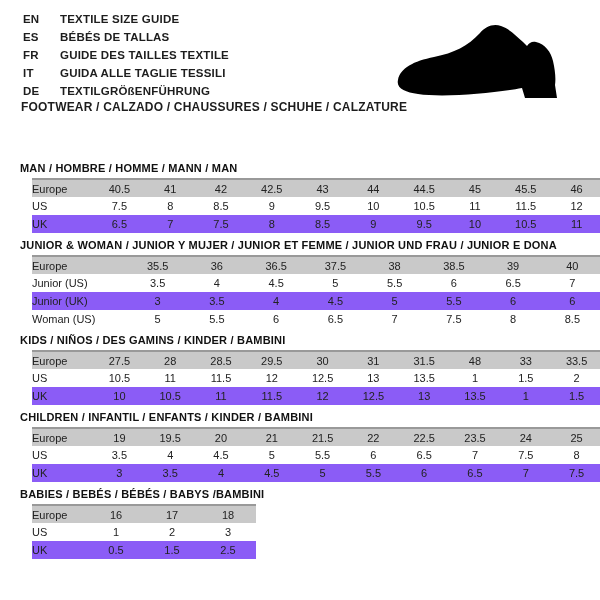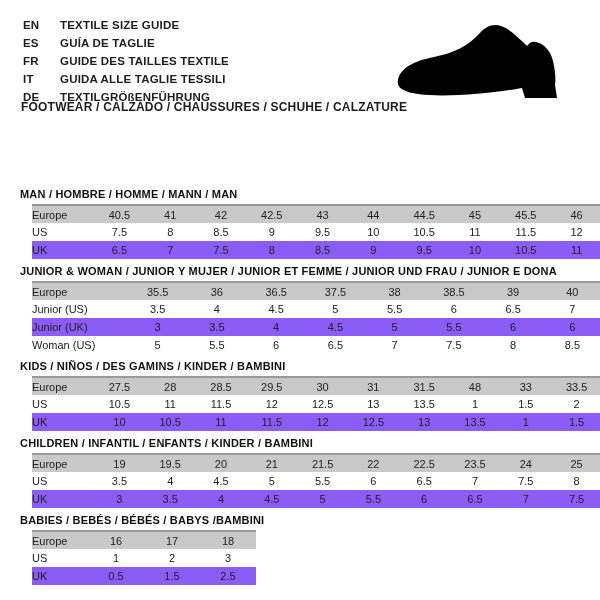--- a/index.html
+++ b/index.html
@@ -6,29 +6,29 @@
   body {
     width: 600px; height: 600px;
     background: #ffffff;
     font-family: "Liberation Sans", sans-serif;
     color: #1d1d1d;
   }
   .page { position: relative; width: 600px; height: 600px; overflow: hidden; background: #fff; }
 
   
   .lang-block { position: absolute; left: 23px; top: 13px; }
-  .lang-row { display: flex; height: 18px; align-items: flex-end; font-weight: bold; font-size: 11.5px; letter-spacing: 0.2px; }
+  .lang-row { display: flex; height: 18px; align-items: flex-start; font-weight: bold; font-size: 11.5px; letter-spacing: 0.2px; }
   .lang-code { width: 37px; flex: 0 0 37px; }
   .category-line { position: absolute; left: 21px; top: 100px; font-weight: bold; font-size: 12px; letter-spacing: 0.2px; }
 
   
   .shoe { position: absolute; left: 392px; top: 20px; width: 186px; height: 88px; }
 
   
-  .tables { position: absolute; left: 15px; top: 188px; width: 570px; }
+  .tables { position: absolute; left: 15px; top: 162px; width: 570px; }
   section.size-section { margin: 0 0 6px 0; }
   .section-title { margin: 0 0 4px 5px; font-size: 11px; line-height: 12px; font-weight: bold; letter-spacing: 0.2px; color: #111; }
   table.size-table {
     border-collapse: collapse;
     border-top: 2px solid #999999;
     width: 100%;
     font-size: 11px;
     table-layout: fixed;
     color: #222;
     margin-left: 17px;
@@ -49,21 +49,21 @@
 
 <div class="page">
 
   <div class="lang-block">
     <div class="lang-row">
       <span class="lang-code">EN</span>
       <span class="lang-text">TEXTILE SIZE GUIDE</span>
     </div>
     <div class="lang-row">
       <span class="lang-code">ES</span>
-      <span class="lang-text">GUÍA DE TAGLIE</span>
+      <span class="lang-text">BÉBÉS DE TALLAS</span>
     </div>
     <div class="lang-row">
       <span class="lang-code">FR</span>
       <span class="lang-text">GUIDE DES TAILLES TEXTILE</span>
     </div>
     <div class="lang-row">
       <span class="lang-code">IT</span>
       <span class="lang-text">GUIDA ALLE TAGLIE TESSILI</span>
     </div>
     <div class="lang-row">

